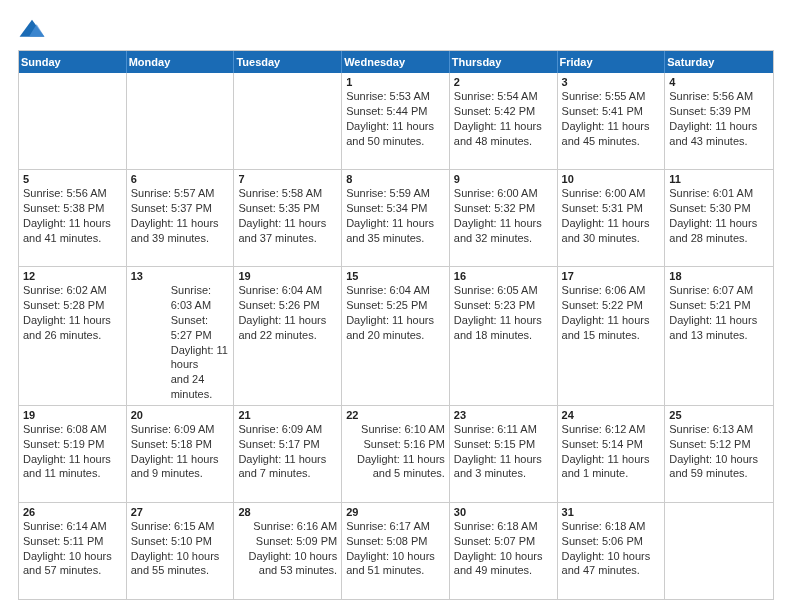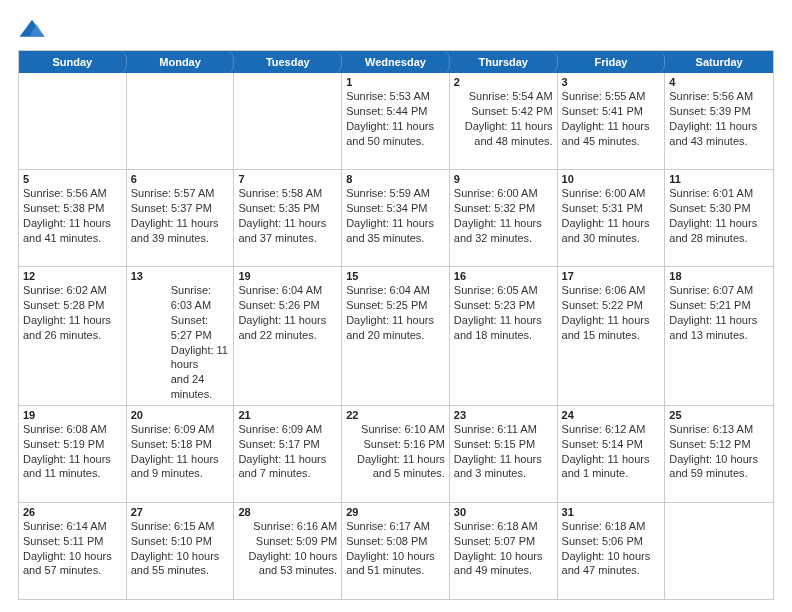--- a/index.html
+++ b/index.html
@@ -62,24 +62,23 @@
     }
     .cal-header {
       display: grid;
       grid-template-columns: repeat(7, 1fr);
       background: #1a6bb5;
     }
     .cal-header-cell {
       color: #fff;
       font-size: 11px;
       font-weight: bold;
-      text-align: center;
-      padding: 5px 8px;
+      text-align: left;
+      padding: 5px 2px;
       border-right: 1px solid #4a8fd0;
-      border-radius: 8px;
     }
     .cal-header-cell:last-child { border-right: none; }
     .cal-body {
       flex: 1;
       display: flex;
       flex-direction: column;
     }
     .cal-row {
       display: grid;
       grid-template-columns: repeat(7, 1fr);
@@ -148,21 +147,21 @@
           <div class="cal-cell empty"></div>
           <div class="cal-cell">
             <div class="day-num">1</div>
             <div class="cell-text" style="white-space: pre-line;">Sunrise: 5:53 AM
 Sunset: 5:44 PM
 Daylight: 11 hours
 and 50 minutes.</div>
           </div>
           <div class="cal-cell">
             <div class="day-num">2</div>
-            <div class="cell-text" style="white-space: pre-line; text-align: right;">Sunrise: 5:54 AM
+            <div class="cell-text" style="white-space: pre-line;">Sunrise: 5:54 AM
 Sunset: 5:42 PM
 Daylight: 11 hours
 and 48 minutes.</div>
           </div>
           <div class="cal-cell">
             <div class="day-num">3</div>
             <div class="cell-text" style="white-space: pre-line;">Sunrise: 5:55 AM
 Sunset: 5:41 PM
 Daylight: 11 hours
 and 45 minutes.</div>

